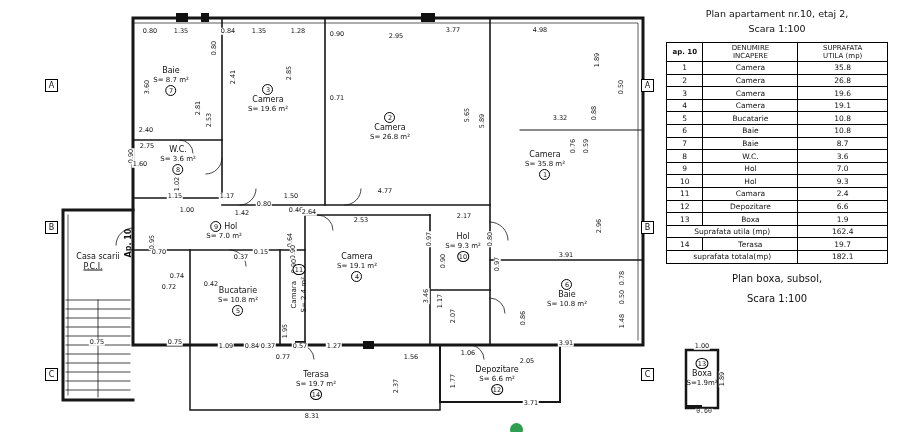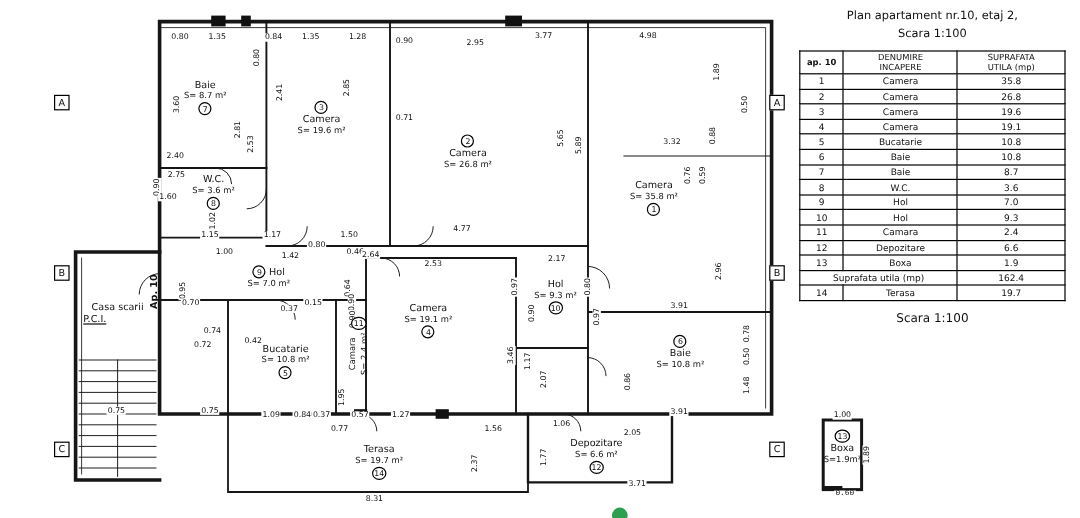--- a/index.html
+++ b/index.html
@@ -184,21 +184,21 @@
       <div class="dim" style="left: 527px; top: 361px;">2.05</div>
       <div class="dim rot" style="left: 453px; top: 381px;">1.77</div>
       <div class="dim" style="left: 531px; top: 403px;">3.71</div>
       <div class="dim rot" style="left: 396px; top: 386px;">2.37</div>
       <div class="dim" style="left: 312px; top: 416px;">8.31</div>
       <div class="dim" style="left: 283px; top: 357px; text-align: right;">0.77</div>
       <div class="dim" style="left: 702px; top: 346px;">1.00</div>
       <div class="dim rot" style="left: 722px; top: 379px;">1.89</div>
       <div class="dim" style="left: 704px; top: 412px; font-family: Liberation Mono, monospace;">0.60</div>
       <div class="ptext" style="left: 98px; top: 256px;">Casa scarii</div>
-      <div class="ptext" style="left: 79px; top: 266px; text-decoration: underline;">P.C.I.</div>
+      <div class="ptext" style="left: 93px; top: 266px; text-decoration: underline;">P.C.I.</div>
       <div class="ptext rot bold" style="left: 128px; top: 243px;">Ap. 10</div>
       <div class="gridmark" style="left: 45px; top: 79px;">A</div>
       <div class="gridmark" style="left: 45px; top: 221px;">B</div>
       <div class="gridmark" style="left: 45px; top: 368px;">C</div>
       <div class="gridmark" style="left: 641px; top: 79px;">A</div>
       <div class="gridmark" style="left: 641px; top: 221px;">B</div>
       <div class="gridmark" style="left: 641px; top: 368px;">C</div>
       <div class="room" style="left: 545px; top: 150px;">
         <div class="rname">Camera</div>
         <div class="rarea">S= 35.8 m²</div>
@@ -349,20 +349,25 @@
           </tr>
           <tr>
             <td colspan="2">Suprafata utila (mp)</td>
             <td>162.4</td>
           </tr>
           <tr>
             <td>14</td>
             <td>Terasa</td>
             <td>19.7</td>
           </tr>
+          <tr>
+            <td colspan="2">suprafata totala(mp)</td>
+            <td>182.1</td>
+          </tr>
         </tbody>
     </table>
 
+    <div class="boxa-title">Plan boxa, subsol,</div>
     <div class="boxa-title">Scara 1:100</div>
   </div>
 
   <div class="wm"></div>
 </div>
 
 </body></html>

